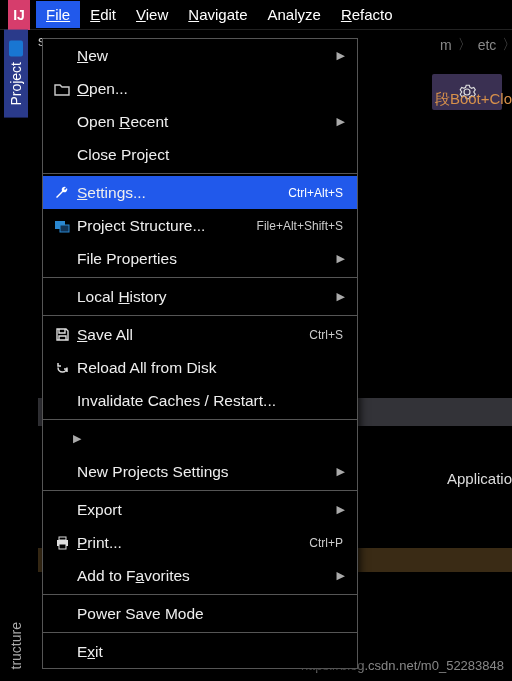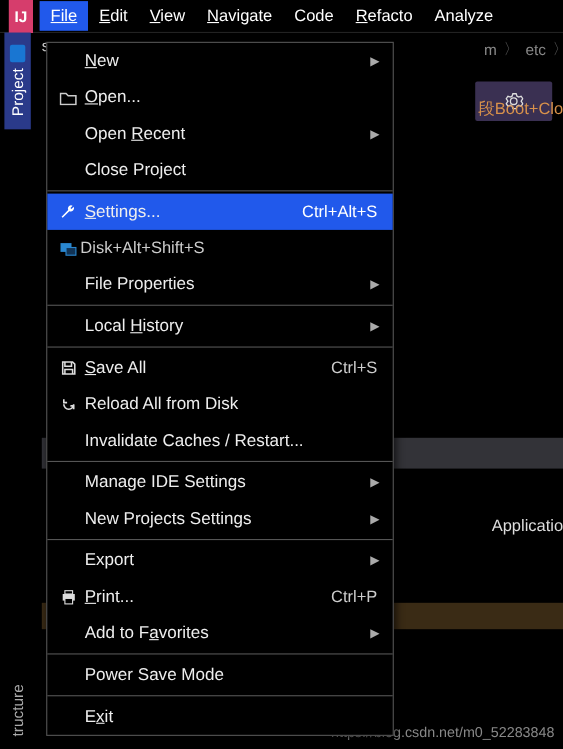--- a/index.html
+++ b/index.html
@@ -21,42 +21,41 @@
 .orange-bar { position: absolute; left: 38px; right: 0; top: 518px; height: 24px; background: #3a2b15; }
 .gray-bar { position: absolute; left: 38px; right: 0; top: 368px; height: 28px; background: #333338; }
 .gear-strip { position: absolute; right: 10px; top: 44px; height: 36px; width: 70px; background: #3a3052; border-radius: 2px; display:flex; align-items:center; justify-content:center; }
 .titlebar-patch { position: absolute; left: 32px; top: 0; height: 24px; font-size: 14px; color: #ddd; padding: 3px 6px; }
 .menu { position: absolute; left: 42px; top: 8px; width: 316px; background: #000; border: 1px solid #555; box-shadow: 2px 2px 8px rgba(0,0,0,0.8); z-index: 100; }
 .menu-item { display: flex; align-items: center; height: 33px; padding: 0 10px 0 8px; font-size: 15.5px; color: #eee; cursor: pointer; position: relative; }
 .menu-item.highlight { background: #2159eb; }
 .menu-item .ico { width: 22px; display: flex; justify-content: center; color: #ddd; }
 .menu-item .lbl { flex: 1; padding-left: 4px; }
 .menu-item .lbl u { text-decoration: underline; }
-.menu-item .shortcut { font-size: 15px; color: #ccc; padding-right: 4px; }
+.menu-item .shortcut { font-size: 12px; color: #ccc; padding-right: 4px; }
 .menu-item.highlight .shortcut { color: #fff; }
 .menu-item .sub { font-size: 11px; color: #aaa; padding-right: 2px; }
 .menu-sep { height: 1px; background: #555; margin: 2px 0; }
 .fileitem { position: absolute; display: flex; align-items: center; gap: 6px; font-size: 14px; color: #ccc; }
 .md-icon { width: 20px; height: 14px; background: #0a9488; color: #fff; font-size: 9px; font-weight: bold; display: flex; align-items: center; justify-content: center; border-radius: 2px; }
 .term-icon { width: 16px; height: 16px; background: #222; border: 1px solid #888; display: flex; align-items: center; justify-content: center; font-size: 10px; border-radius: 2px; }
 .watermark { position: absolute; right: 8px; bottom: 8px; font-size: 13px; color: #888; }
 svg { display: block; }
 </style>
 </head>
 <body>
 
 <div class="menubar">
   <div class="app-icon">IJ</div>
   <div class="menubar-item active"><u>File</u></div>
   <div class="menubar-item"><u>E</u>dit</div>
   <div class="menubar-item"><u>V</u>iew</div>
   <div class="menubar-item"><u>N</u>avigate</div>
-  <div class="menubar-item">Code</div>
+  <div class="menubar-item">Analyze</div>
   <div class="menubar-item"><u>R</u>efacto</div>
-  <div class="menubar-item">Analyze</div>
 </div>
 
 <div class="workspace">
 
   <div class="sidebar">
     <div class="sidetab active">
       <span>Project</span>
       <span class="sidetab-icon"></span>
     </div>
     <div style="flex:1"></div>
@@ -118,21 +117,22 @@
       <span class="lbl"><u>S</u>ettings...</span>
       <span class="shortcut">Ctrl+Alt+S</span>
     </div>
     <div class="menu-item">
       <span class="ico">
           <svg width="16" height="14" viewBox="0 0 16 14">
             <rect x="1" y="2" width="10" height="8" fill="#2a87d0"></rect>
             <rect x="6" y="6" width="9" height="7" fill="#135" stroke="#2a87d0"></rect>
           </svg>
         </span>
-      <span class="shortcut">Disk+Alt+Shift+S</span>
+      <span class="lbl">Project Structure...</span>
+      <span class="shortcut">File+Alt+Shift+S</span>
     </div>
     <div class="menu-item">
       <span class="ico"></span>
       <span class="lbl">File Properties</span>
       <span class="sub">▶</span>
     </div>
     <div class="menu-sep"></div>
     <div class="menu-item">
       <span class="ico"></span>
       <span class="lbl">Local <u>H</u>istory</span>
@@ -156,21 +156,20 @@
         </span>
       <span class="lbl">Reload All from Disk</span>
     </div>
     <div class="menu-item">
       <span class="ico"></span>
       <span class="lbl">Invalidate Caches / Restart...</span>
     </div>
     <div class="menu-sep"></div>
     <div class="menu-item">
       <span class="ico"></span>
-      <span class="lbl">Manage IDE Settings</span>
       <span class="sub">▶</span>
     </div>
     <div class="menu-item">
       <span class="ico"></span>
       <span class="lbl">New Projects Settings</span>
       <span class="sub">▶</span>
     </div>
     <div class="menu-sep"></div>
     <div class="menu-item">
       <span class="ico"></span>

